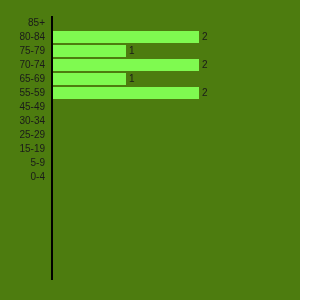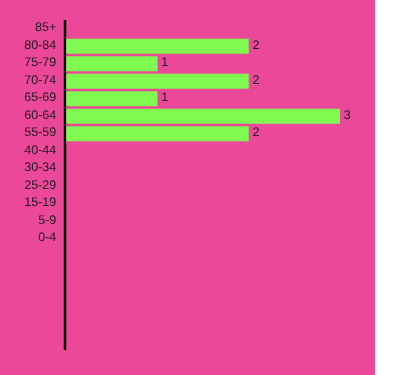--- a/index.html
+++ b/index.html
@@ -11,21 +11,21 @@
     width: 300px;
     height: 300px;
     font-family: "Liberation Sans", sans-serif;
     overflow: hidden;
   }
 
   #chart-root {
     position: relative;
     width: 300px;
     height: 300px;
-    background: #ec4899;
+    background: #4d7c0f;
   }
 
   
   #plot-area {
     position: absolute;
     left: 0;
     top: 16px;
     width: 300px;
     height: 266px;
   }
@@ -123,35 +123,28 @@
           </div>
         </div>
         <div class="chart-row">
           <div class="cat-label">65-69</div>
           <div class="bar-wrap">
             <div class="bar" style="width: 73px; background: rgb(127, 250, 80);"></div>
             <div class="bar-value">1</div>
           </div>
         </div>
         <div class="chart-row">
-          <div class="cat-label">60-64</div>
-          <div class="bar-wrap">
-            <div class="bar" style="width: 219px; background: rgb(127, 250, 80);"></div>
-            <div class="bar-value">3</div>
-          </div>
-        </div>
-        <div class="chart-row">
           <div class="cat-label">55-59</div>
           <div class="bar-wrap">
             <div class="bar" style="width: 146px; background: rgb(127, 250, 80);"></div>
             <div class="bar-value">2</div>
           </div>
         </div>
         <div class="chart-row bar-zero">
-          <div class="cat-label">40-44</div>
+          <div class="cat-label">45-49</div>
           <div class="bar-wrap">
             <div class="bar" style="width: 0px; background: rgb(127, 250, 80);"></div>
           </div>
         </div>
         <div class="chart-row bar-zero">
           <div class="cat-label">30-34</div>
           <div class="bar-wrap">
             <div class="bar" style="width: 0px; background: rgb(127, 250, 80);"></div>
           </div>
         </div>

